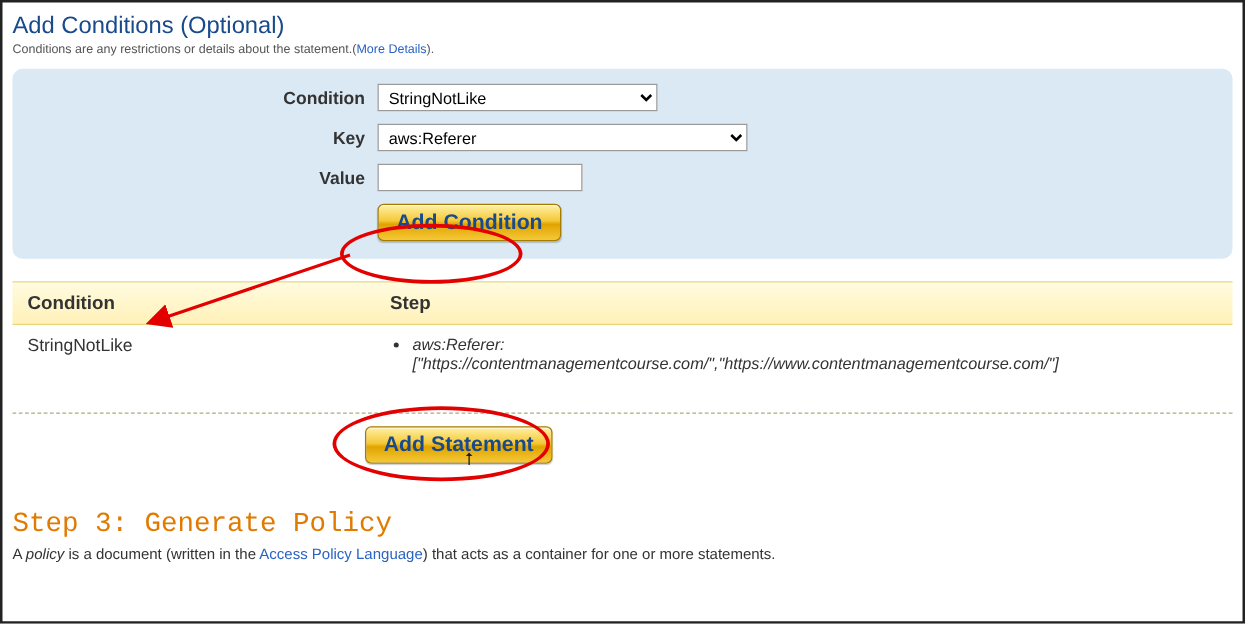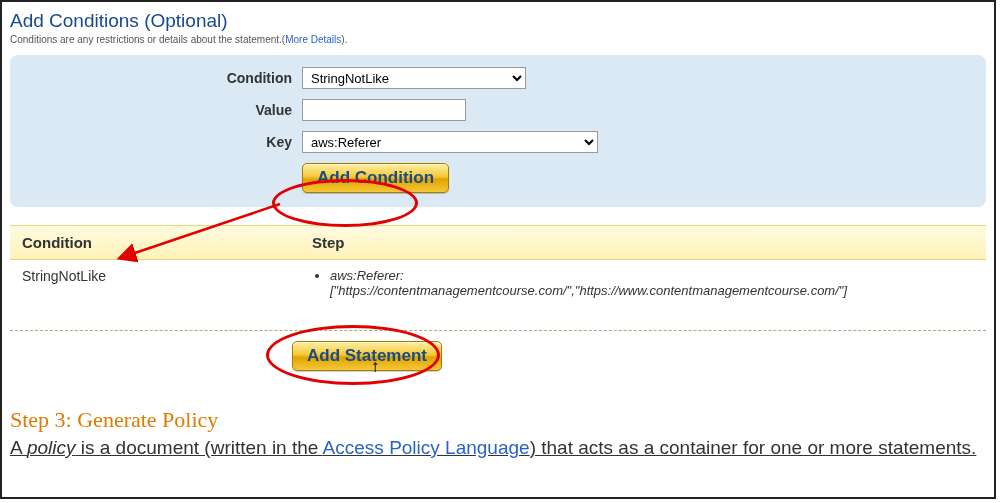--- a/index.html
+++ b/index.html
@@ -111,27 +111,27 @@
     border-top: 1px dashed #b0a97a;
     margin: 8px 0 10px 0;
   }
   .stmt-row {
     padding-left: 282px;
     margin-top: 6px;
     margin-bottom: 36px;
     position: relative;
   }
   h2.step3 {
-    font-family: Liberation Serif, serif;
+    font-family: Liberation Mono, monospace;
     font-weight: normal;
     font-size: 22px;
     color: #e07a00;
     margin: 6px 0 4px 0;
   }
-  .policy-text { font-size: 19px; color: #333; text-decoration: underline; }
+  .policy-text { font-size: 12px; color: #333; }
   .policy-text em { font-style: italic; }
   .policy-text a { color: #2a63c4; text-decoration: none; }
   svg.arrow { position: absolute; pointer-events: none; }
   .mouse-cursor {
     position: absolute;
     font-size: 14px;
     color: #222;
     pointer-events: none;
   }
 </style>
@@ -147,28 +147,28 @@
     </div>
 
     <div class="form-panel">
       <div class="form-row">
         <label>Condition</label>
         <select class="sel-condition">
           <option>StringNotLike</option>
         </select>
       </div>
       <div class="form-row">
-        <label>Value</label>
-        <input type="text" class="inp-value" value="" style="">
-      </div>
-      <div class="form-row">
         <label>Key</label>
         <select class="sel-key">
           <option>aws:Referer</option>
         </select>
+      </div>
+      <div class="form-row">
+        <label>Value</label>
+        <input type="text" class="inp-value" value="" style="">
       </div>
       <div class="btn-row">
         <span class="btn-gold">Add Condition</span>
       </div>
 
       <div class="circle-annot" style="left:262px; top:124px; width:140px; height:42px;"></div>
     </div>
 
     <svg class="arrow" style="left:110px; top:196px; width:180px; height:70px;" viewBox="0 0 180 70">
       <defs>

